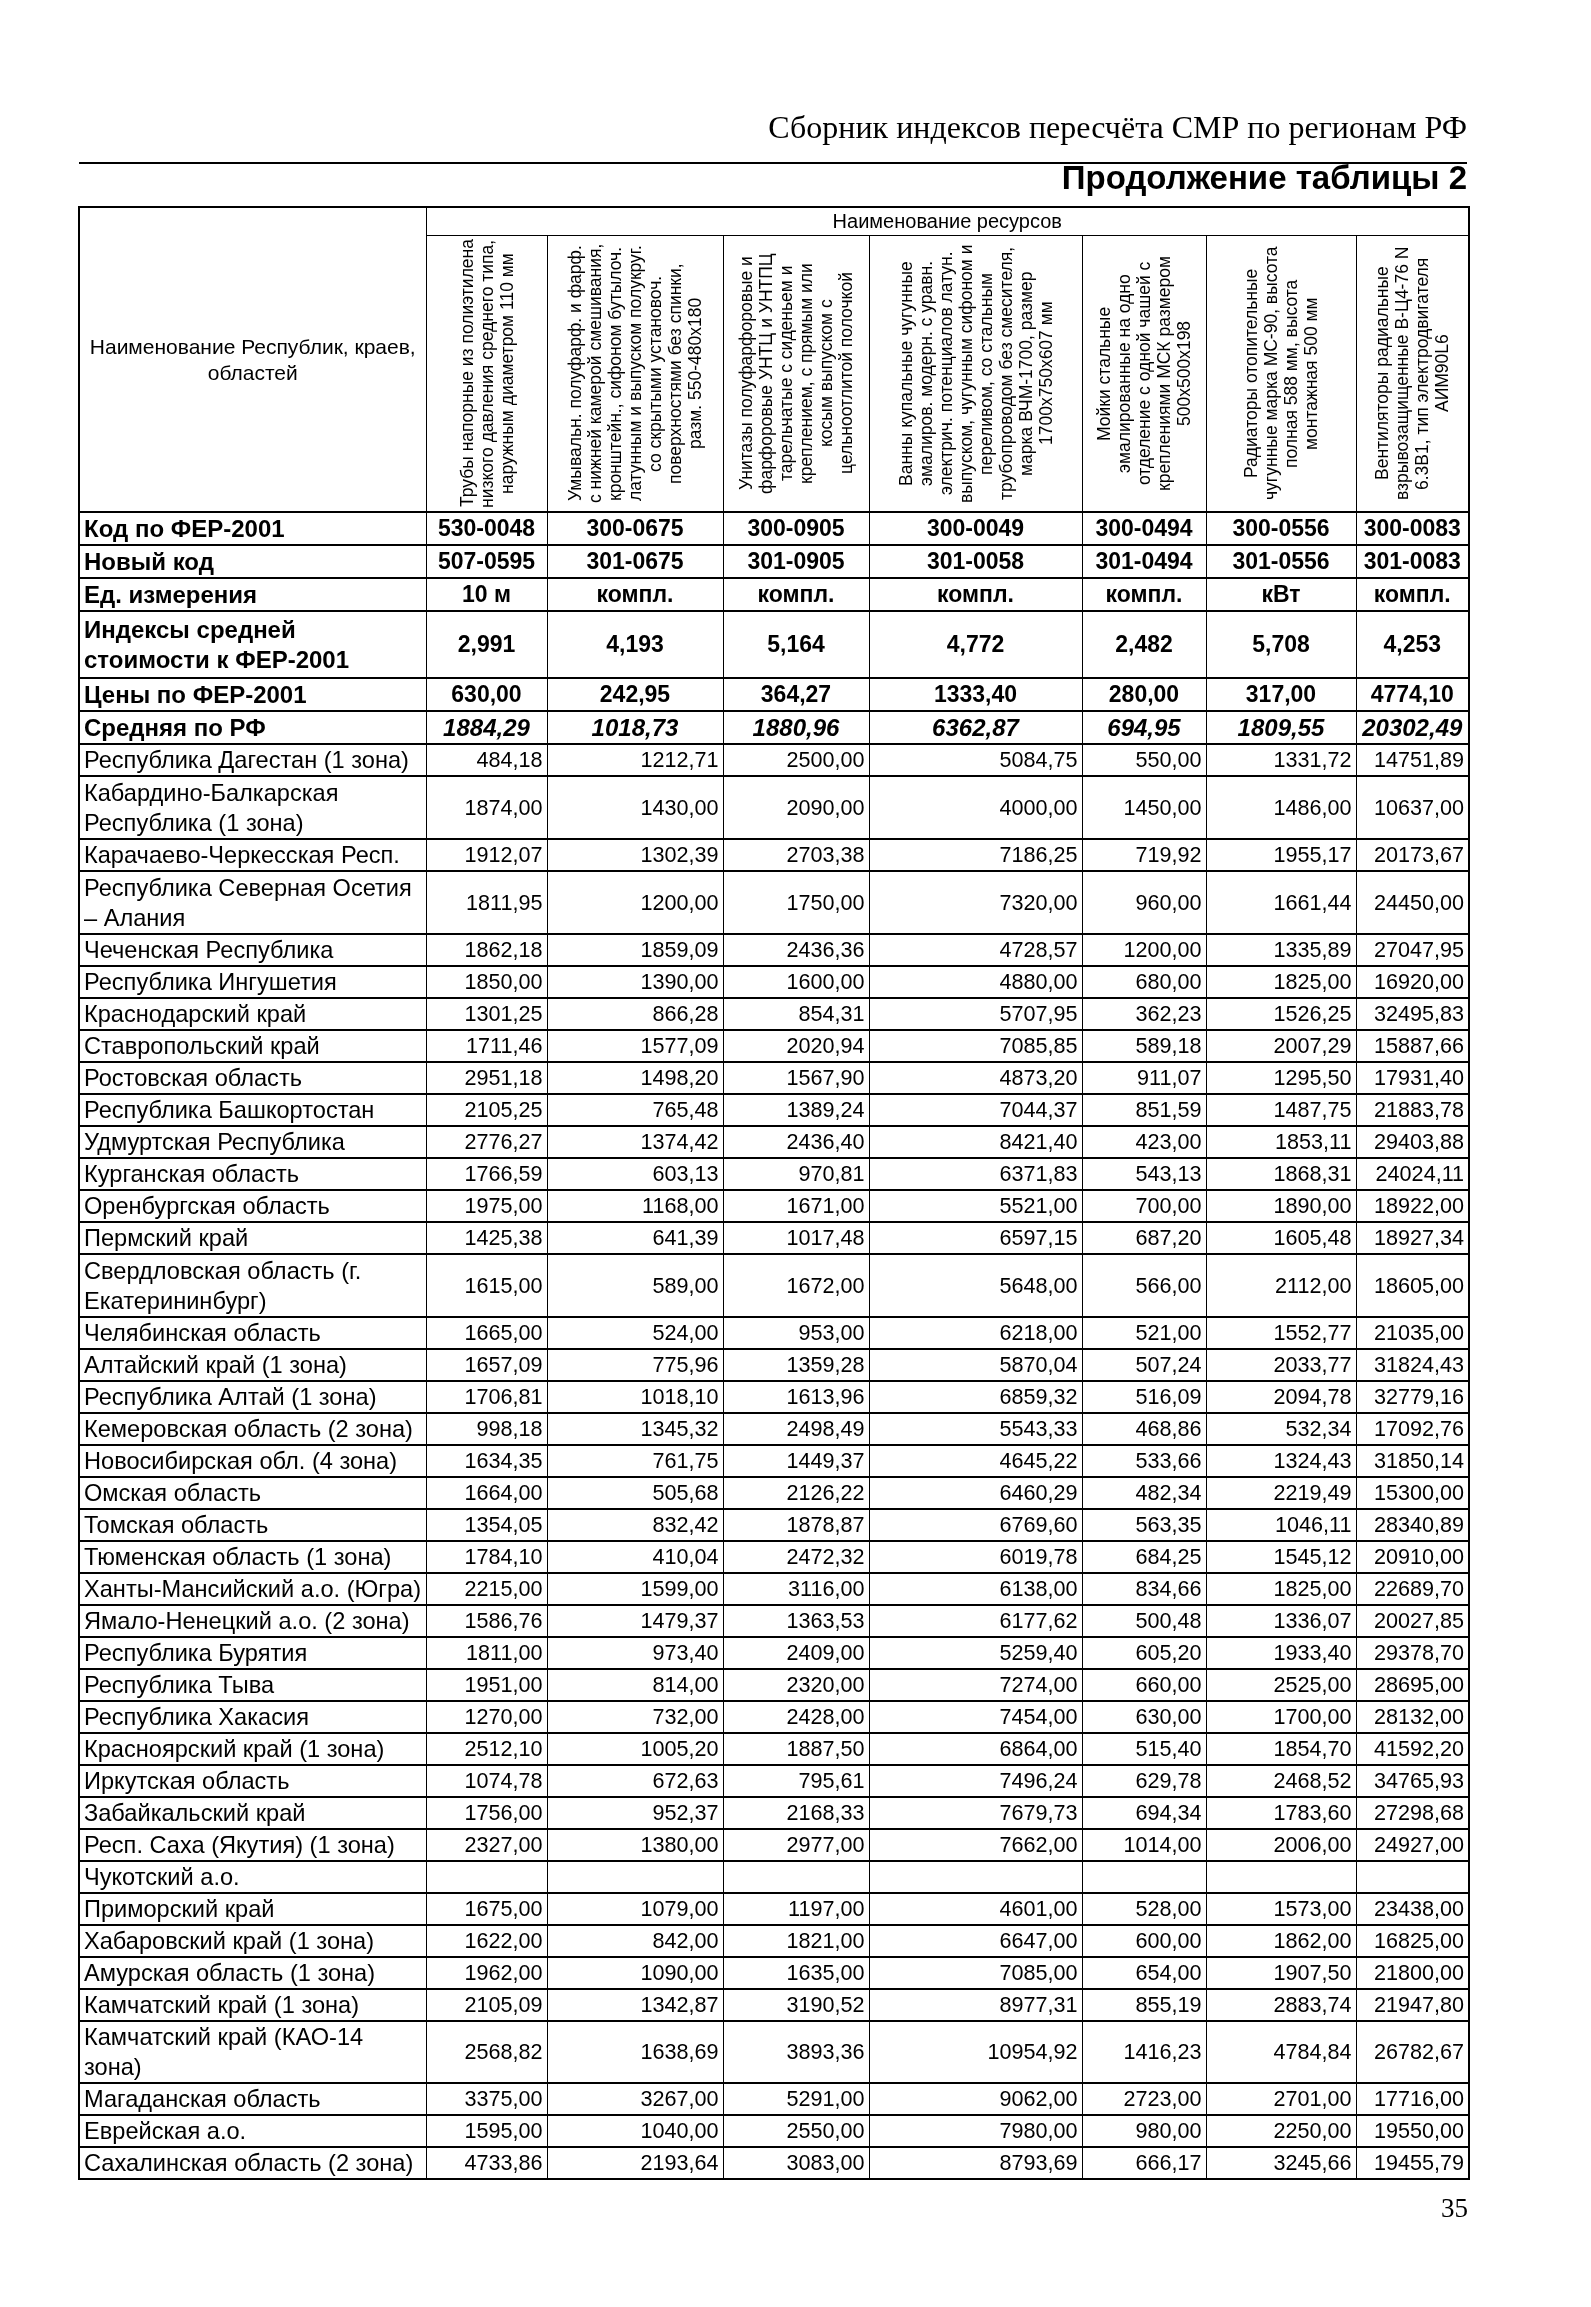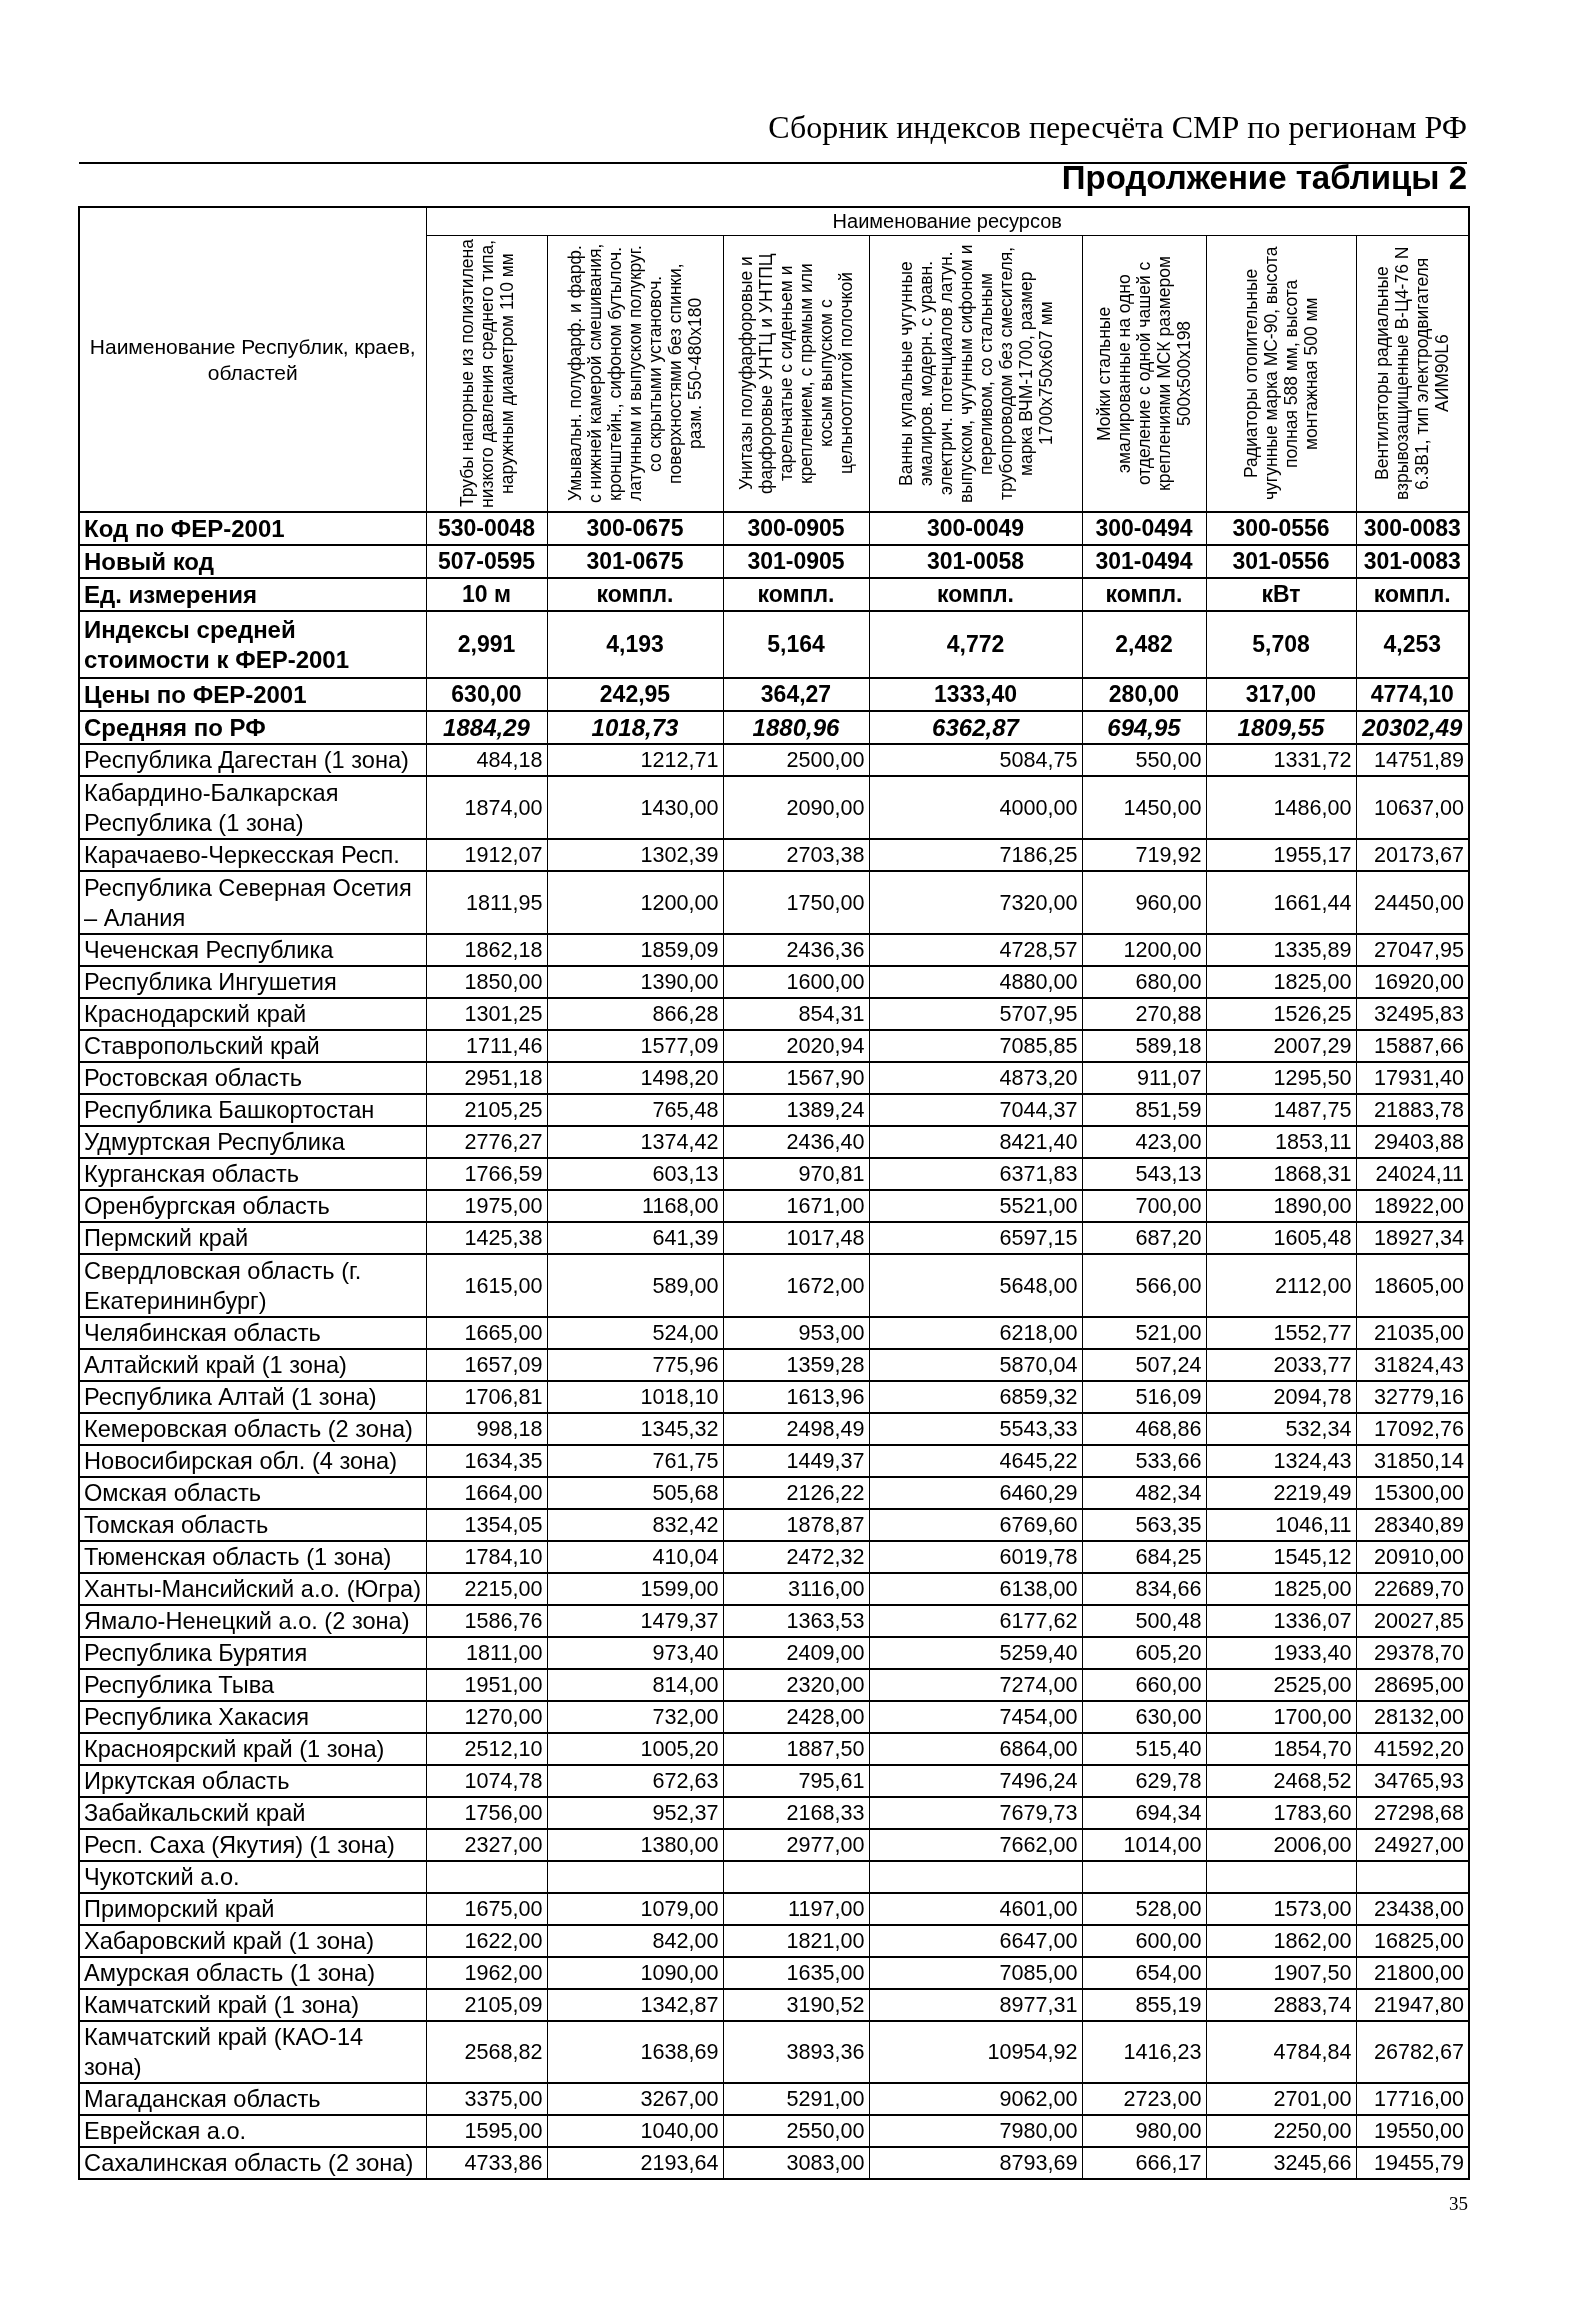--- a/index.html
+++ b/index.html
@@ -8,21 +8,21 @@
       position: absolute; left: 79px; top: 108px; width: 1388px;
       text-align: right; font-family: "Liberation Serif", serif; font-size: 32px;
       border-bottom: 2.7px solid #000; padding-bottom: 16px; line-height: 38px;
     }
     .continuation {
       position: absolute; left: 79px; top: 159px; width: 1388px;
       text-align: right; font-family: "Liberation Sans", sans-serif; font-weight: bold; font-size: 33px;
     }
     .page-number {
       position: absolute; left: 1401px; top: 2193px; width: 67px; text-align: right;
-      font-family: "Liberation Serif", serif; font-size: 19px;
+      font-family: "Liberation Serif", serif; font-size: 27px;
     }
     table.main {
       position: absolute; left: 78px; top: 206px; width: 1390px;
       border-collapse: collapse; table-layout: fixed;
       font-family: "Liberation Sans", sans-serif; font-size: 23.6px;
       border: 2.7px double #000;
     }
     table.main td, table.main th {
       border: 1.3px solid #000; padding: 0 4px; overflow: hidden; white-space: nowrap;
     }
@@ -213,21 +213,21 @@
         <td class="val">680,00</td>
         <td class="val">1825,00</td>
         <td class="val">16920,00</td>
       </tr>
       <tr class="row">
         <td class="lbl">Краснодарский край</td>
         <td class="val">1301,25</td>
         <td class="val">866,28</td>
         <td class="val">854,31</td>
         <td class="val">5707,95</td>
-        <td class="val">270,88</td>
+        <td class="val">362,23</td>
         <td class="val">1526,25</td>
         <td class="val">32495,83</td>
       </tr>
       <tr class="row">
         <td class="lbl">Ставропольский край</td>
         <td class="val">1711,46</td>
         <td class="val">1577,09</td>
         <td class="val">2020,94</td>
         <td class="val">7085,85</td>
         <td class="val">589,18</td>

